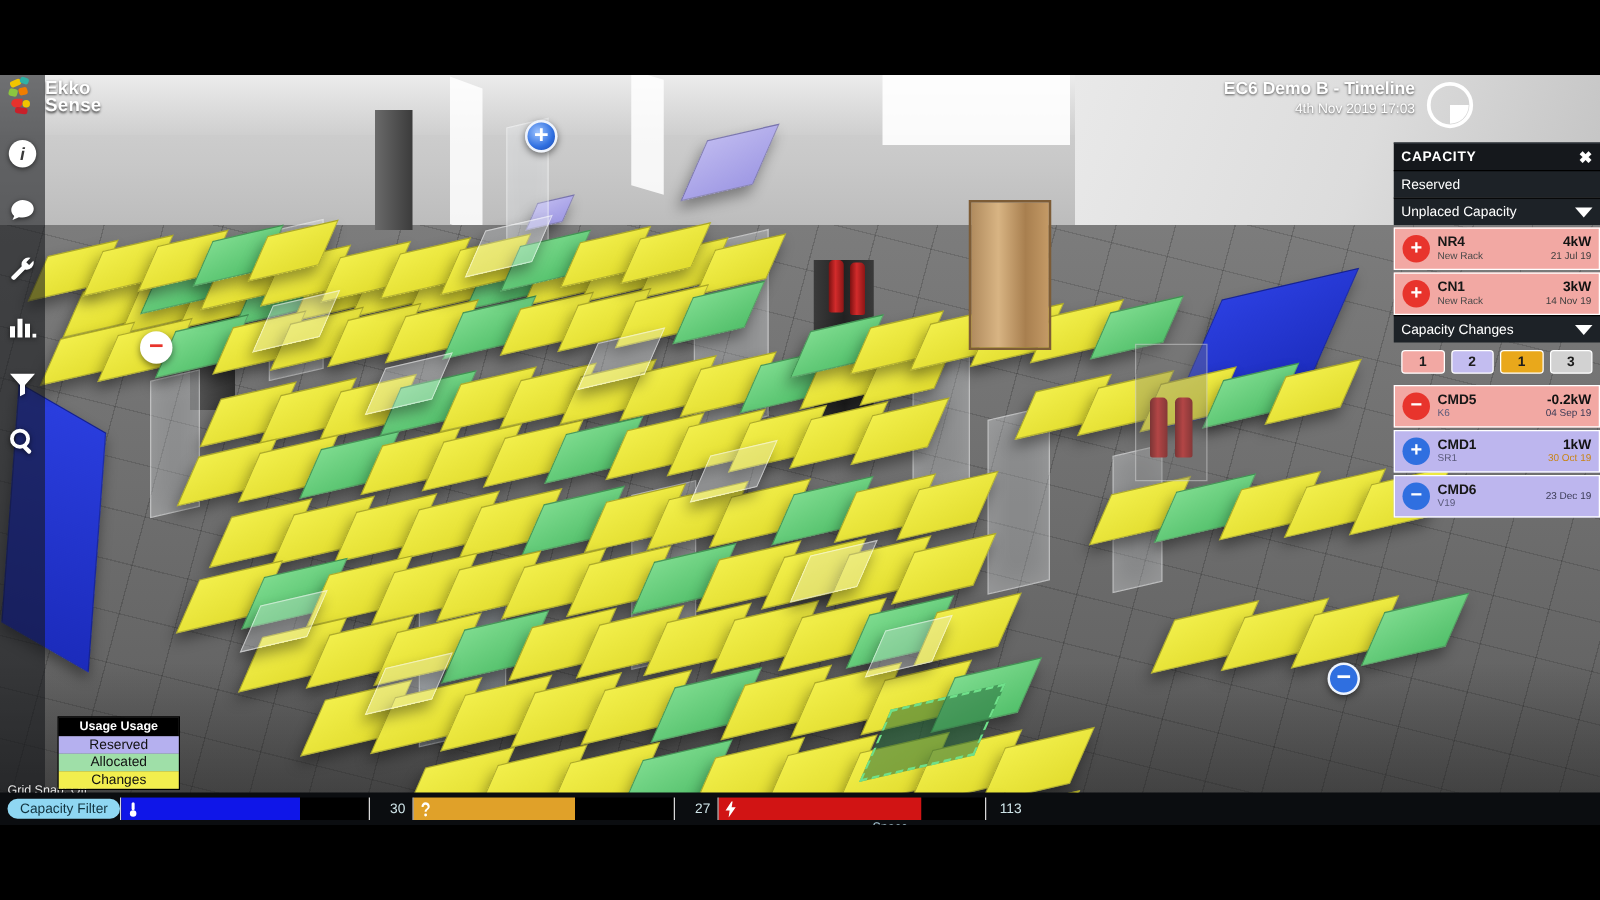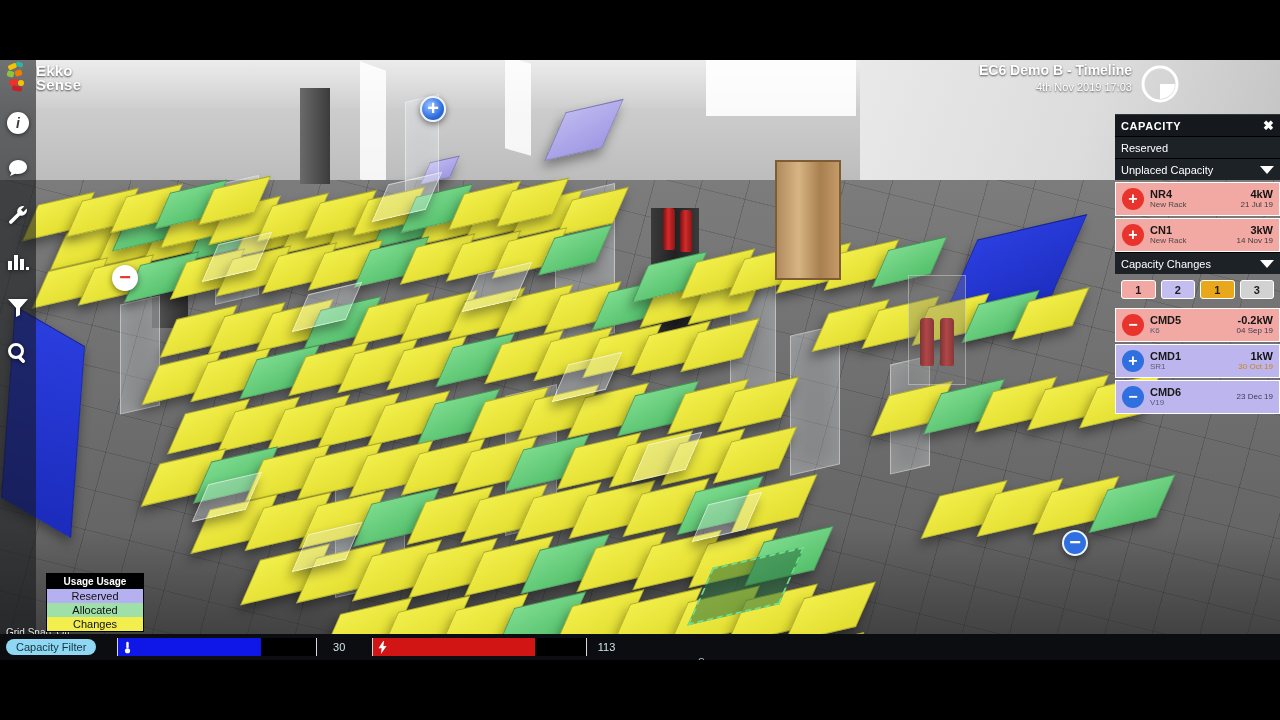--- a/index.html
+++ b/index.html
@@ -161,21 +161,21 @@
   #legend .li.mes { background:#f2ee4e; }
 
   #gridsnap { position:absolute; left:6px; bottom:82px; z-index:34;
               color:#e6e6e6; font-size:10px; text-shadow:0 1px 2px rgba(0,0,0,.8); }
 
   
   #filterbar { position:absolute; left:0; bottom:60px; width:1280px; height:26px;
                background:#0b0d10; z-index:45; display:flex; align-items:center; }
   #filterbar .chip { margin-left:6px; background:#8fd7f2; color:#12333f; font-size:11px;
                      border-radius:10px; padding:2px 10px; white-space:nowrap; cursor:pointer; }
-  .gauge { position:relative; height:18px; display:flex; align-items:center;padding-left:21px; }
+  .gauge { position:relative; height:18px; display:flex; align-items:center; }
   .gauge .track { position:relative; height:18px; background:#000; border-left:1px solid #d8d8d8;
                   border-right:1px solid #d8d8d8; }
   .gauge .fill { position:absolute; left:0; top:0; bottom:0; display:flex; align-items:center; }
   .gauge .fill .ic { width:18px; display:flex; align-items:center; justify-content:center; }
   .gauge .fill .ic svg { width:11px; height:13px; fill:#fff; }
   .gauge .num { font-size:11px; color:#cfe4e8; margin:0 6px; min-width:22px; text-align:right; }
   #spacelbl { position:absolute; left:698px; bottom:52px; z-index:46; color:#a9c9d6; font-size:10px; }
 </style>
 </head>
 <body>
@@ -572,20 +572,33 @@
                 <svg viewBox="0 0 12 16">
                   <rect x="4.5" y="1" width="3" height="8" rx="1.5"></rect>
                   <circle cx="6" cy="12" r="3.2"></circle>
                 </svg>
               </div>
             </div>
           </div>
           <div class="num">30</div>
         </div>
         <div class="gauge">
+          <div class="track" style="width: 210px;">
+            <div class="fill" style="width: 62%; background: rgb(224, 161, 41);">
+              <div class="ic">
+                <svg viewBox="0 0 12 16">
+                  <path d="M6 1a4 4 0 0 1 2.4 7.2c-.8.7-1.4 1.1-1.4 2.1H5c0-1.6.8-2.3 1.7-3A2 2 0 1 0 4 5.6H2A4 4 0 0 1 6 1z"></path>
+                  <circle cx="6" cy="13.5" r="1.4"></circle>
+                </svg>
+              </div>
+            </div>
+          </div>
+          <div class="num">27</div>
+        </div>
+        <div class="gauge">
           <div class="track" style="width: 215px;">
             <div class="fill" style="width: 76%; background: rgb(209, 20, 20);">
               <div class="ic">
                 <svg viewBox="0 0 12 16">
                   <path d="M7 0 1 9h4l-1 7 7-10H7l1-6z"></path>
                 </svg>
               </div>
             </div>
           </div>
           <div class="num">113</div>

